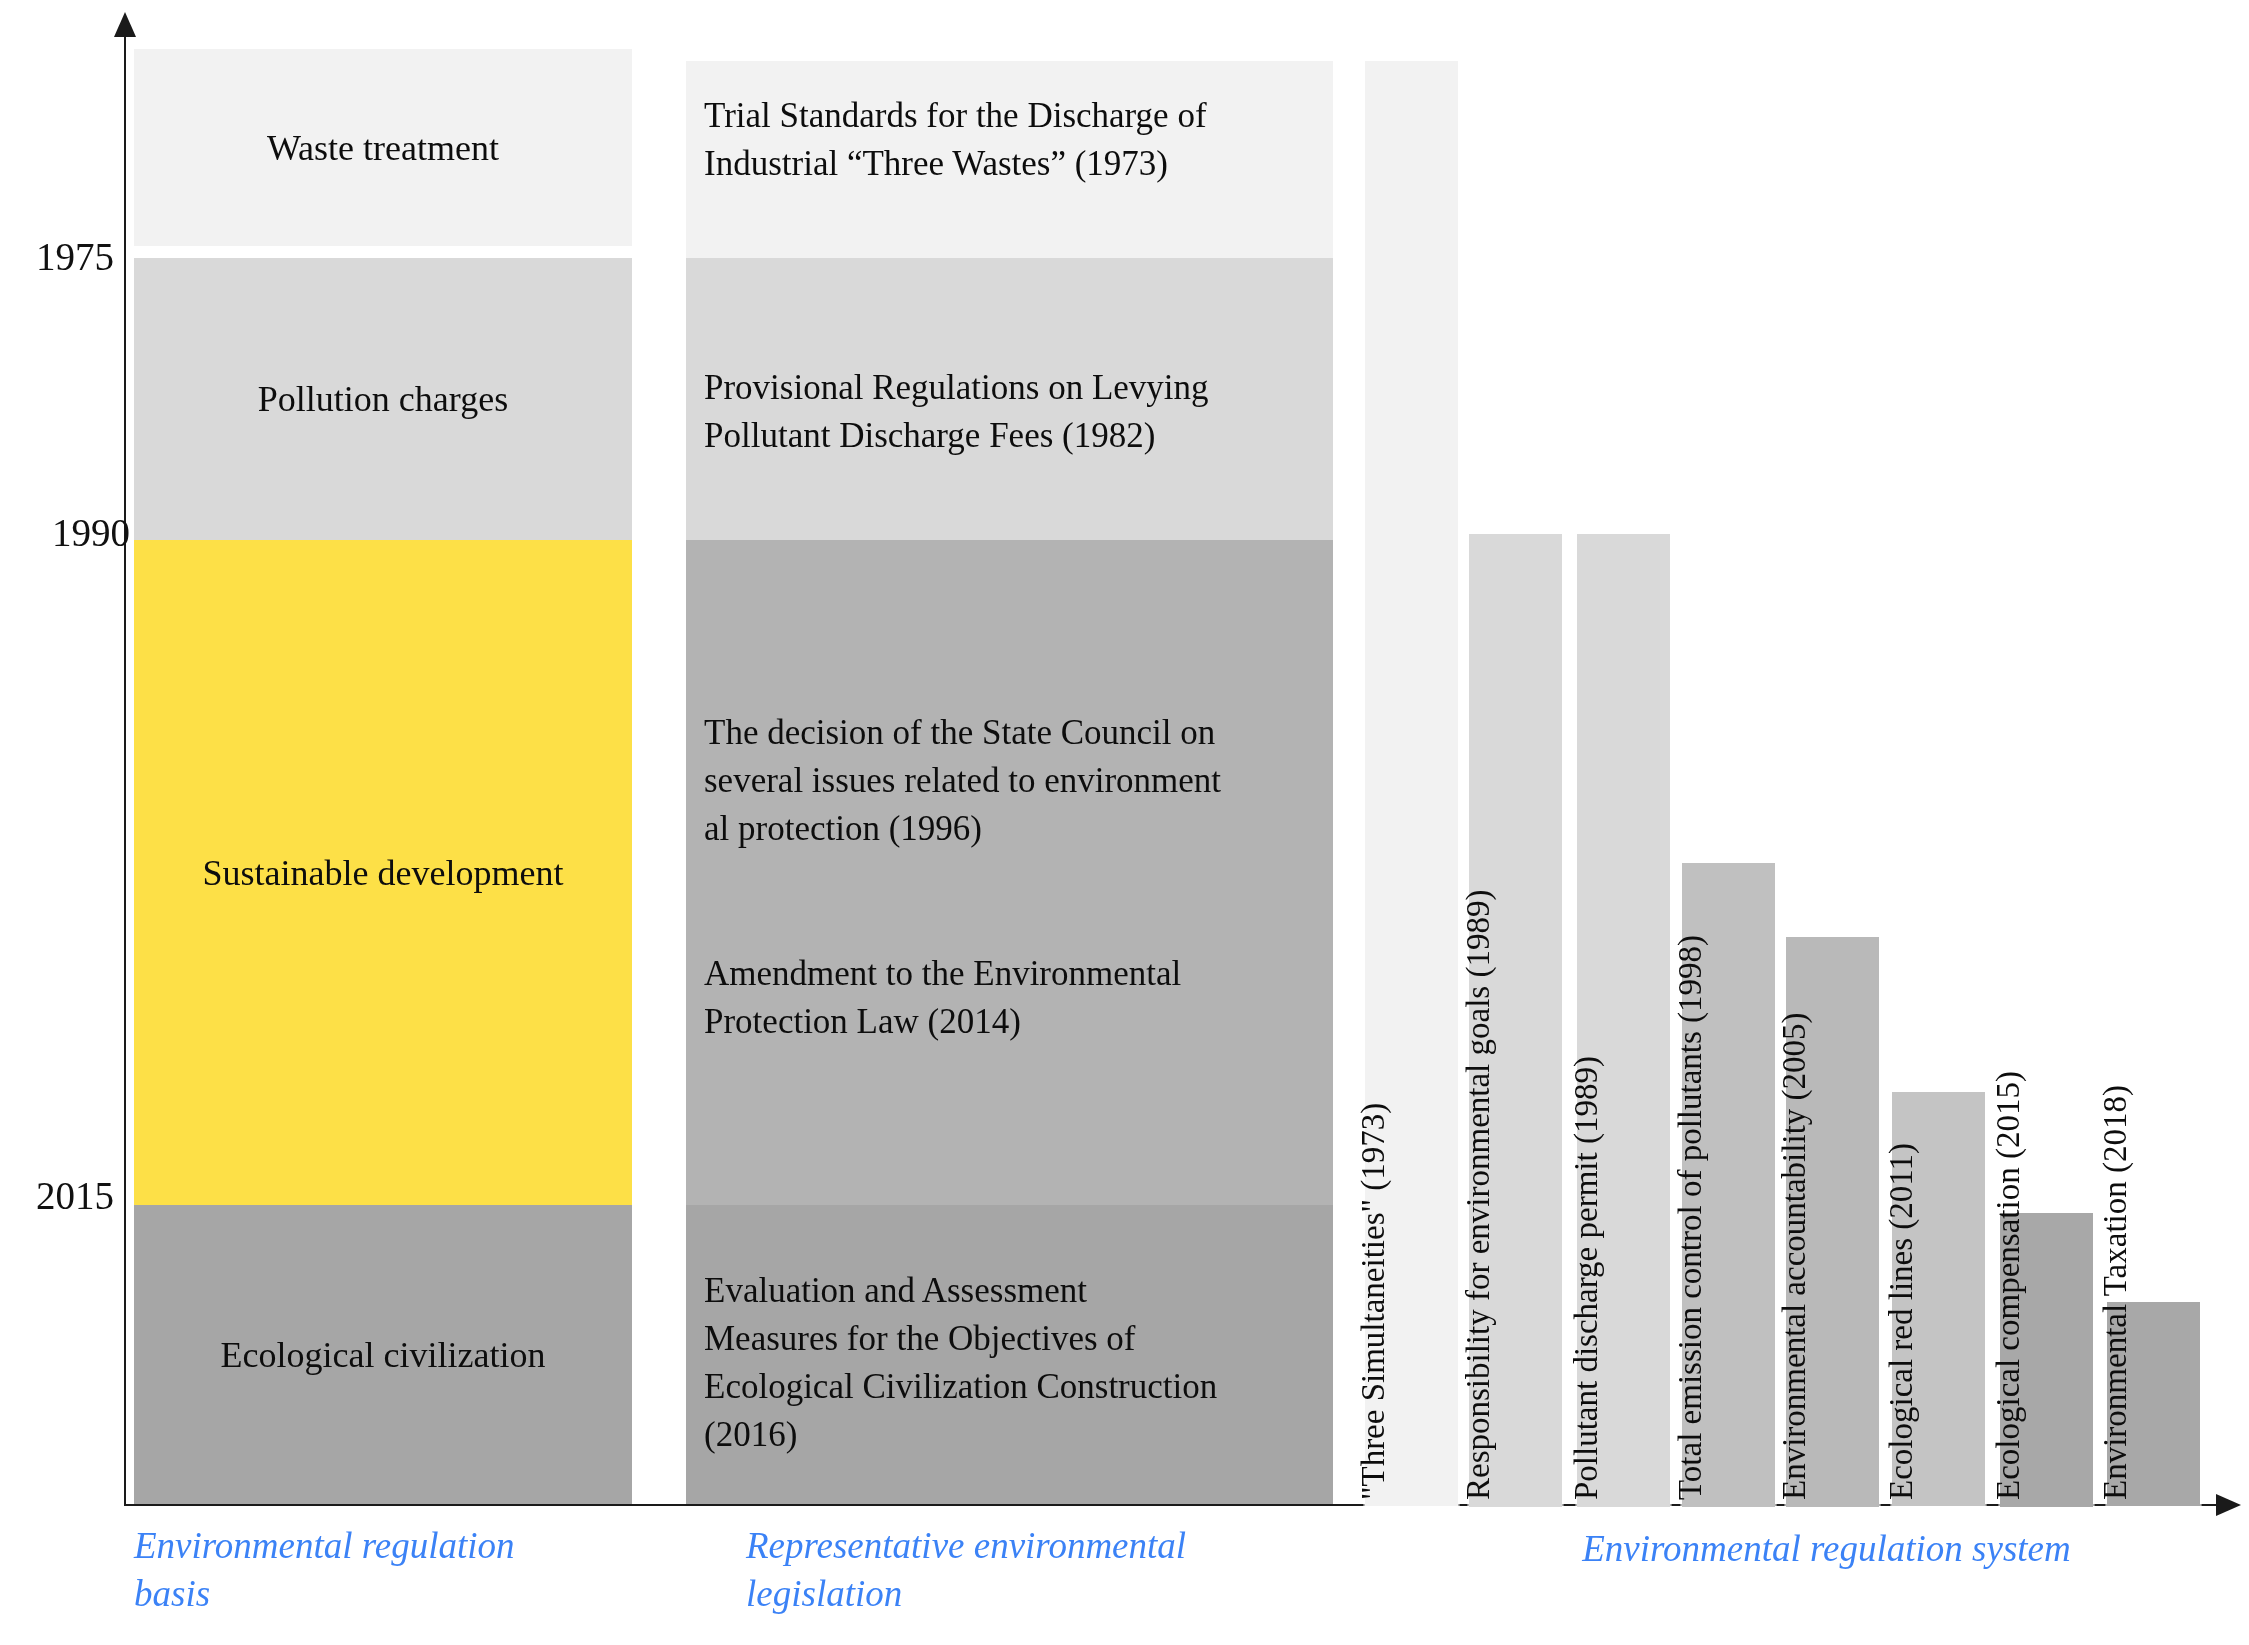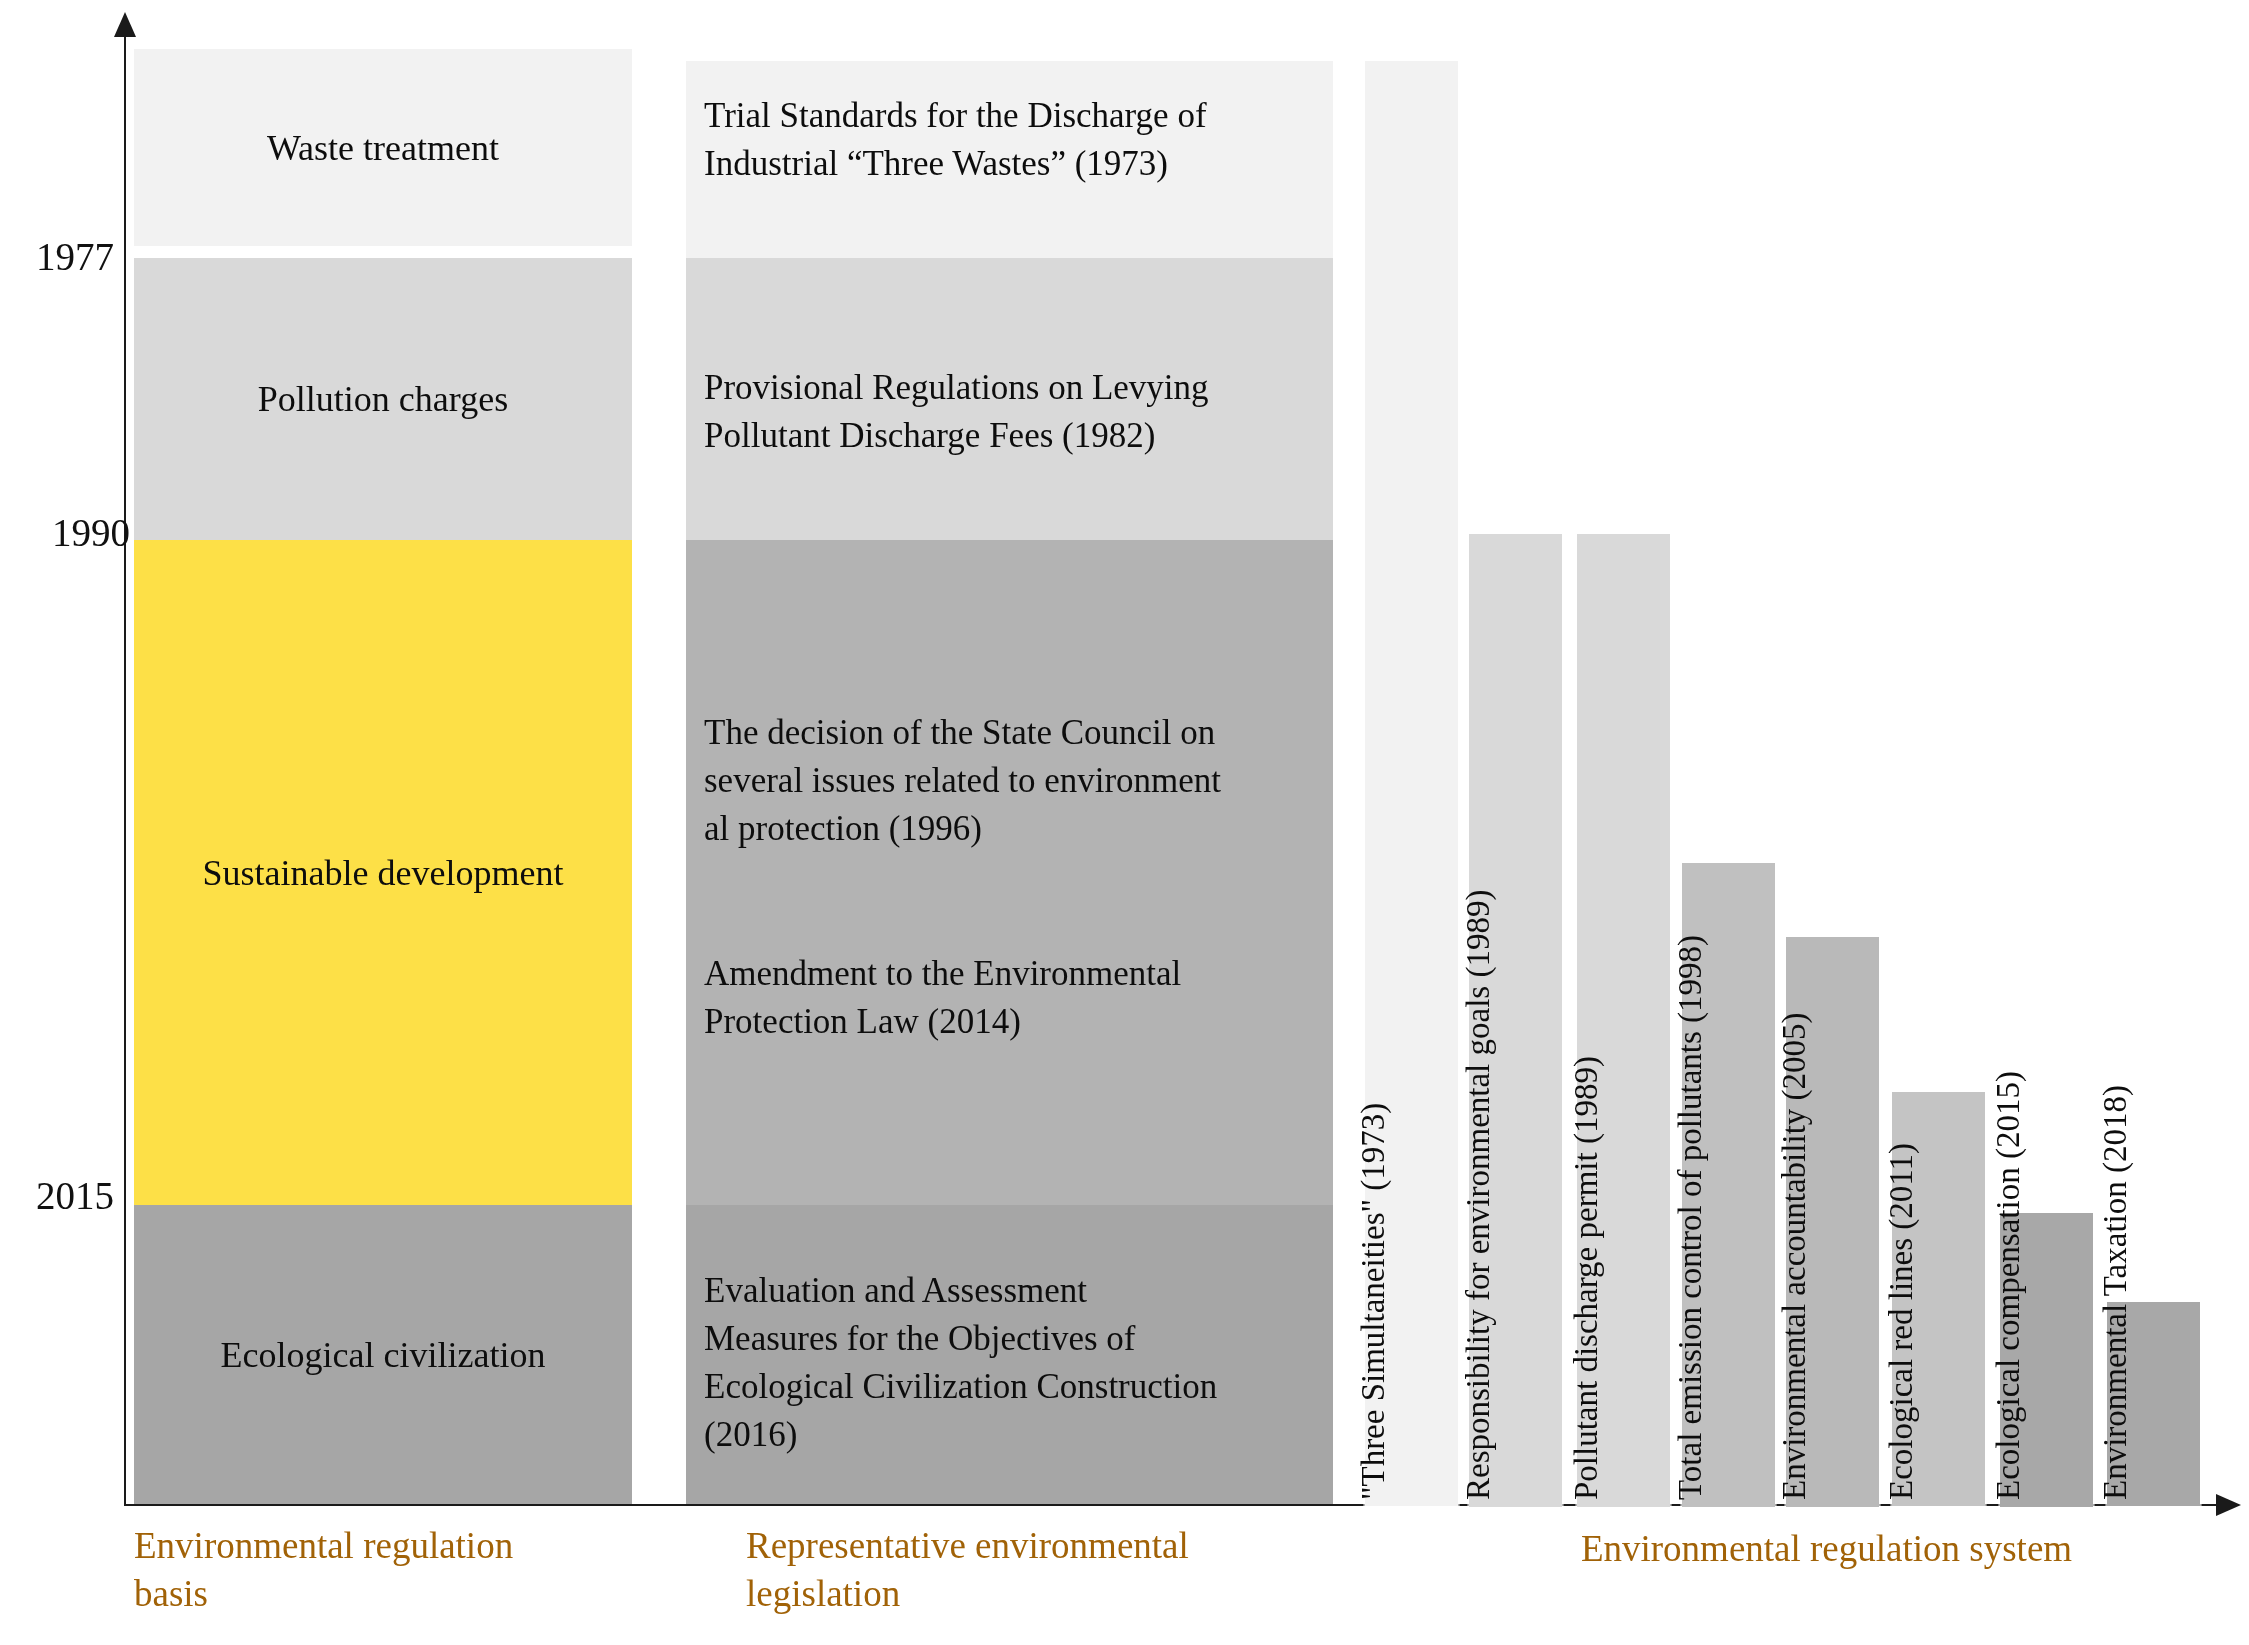--- a/index.html
+++ b/index.html
@@ -28,35 +28,35 @@
   .law{position:absolute;left:704px;width:622px;font-size:35px;line-height:48px;color:#0d0d0d;}
   .law div{white-space:nowrap;}
   
   .bar{position:absolute;width:93px;box-shadow:0 0 0 1.6px rgba(255,255,255,0.65);}
   .rotlabel{
     position:absolute;height:37px;width:1361px;
     transform:rotate(-90deg);transform-origin:0 100%;
     font-size:33px;line-height:37px;white-space:nowrap;color:#0d0d0d;
   }
   
-  .caption{position:absolute;font-size:37px;line-height:48px;color:#a16207;}
+  .caption{position:absolute;font-size:37px;line-height:48px;color:#3b82f6;font-style:italic;}
   .caption div{white-space:nowrap;}
   .caption-center{text-align:center;}
 </style>
 </head>
 <body>
 
 <div class="canvas">
 
   <div class="axis-v"></div>
   <div class="arrow-up"></div>
   <div class="axis-h"></div>
   <div class="arrow-right"></div>
 
-  <div class="tick" style="top:230px;">1977</div>
+  <div class="tick" style="top:230px;">1975</div>
   <div class="tick" style="top:506px;padding-left:16px;">1990</div>
   <div class="tick" style="top:1169px;">2015</div>
 
   <div class="seg col1-seg" style="top:49px;height:197px;background:#f2f2f2;">
     <span class="seg-label">Waste treatment</span>
   </div>
   <div class="seg col1-seg" style="top:258px;height:282px;background:#d9d9d9;">
     <span class="seg-label">Pollution charges</span>
   </div>
   <div class="seg col1-seg" style="top:540px;height:665px;background:#fde047;">

